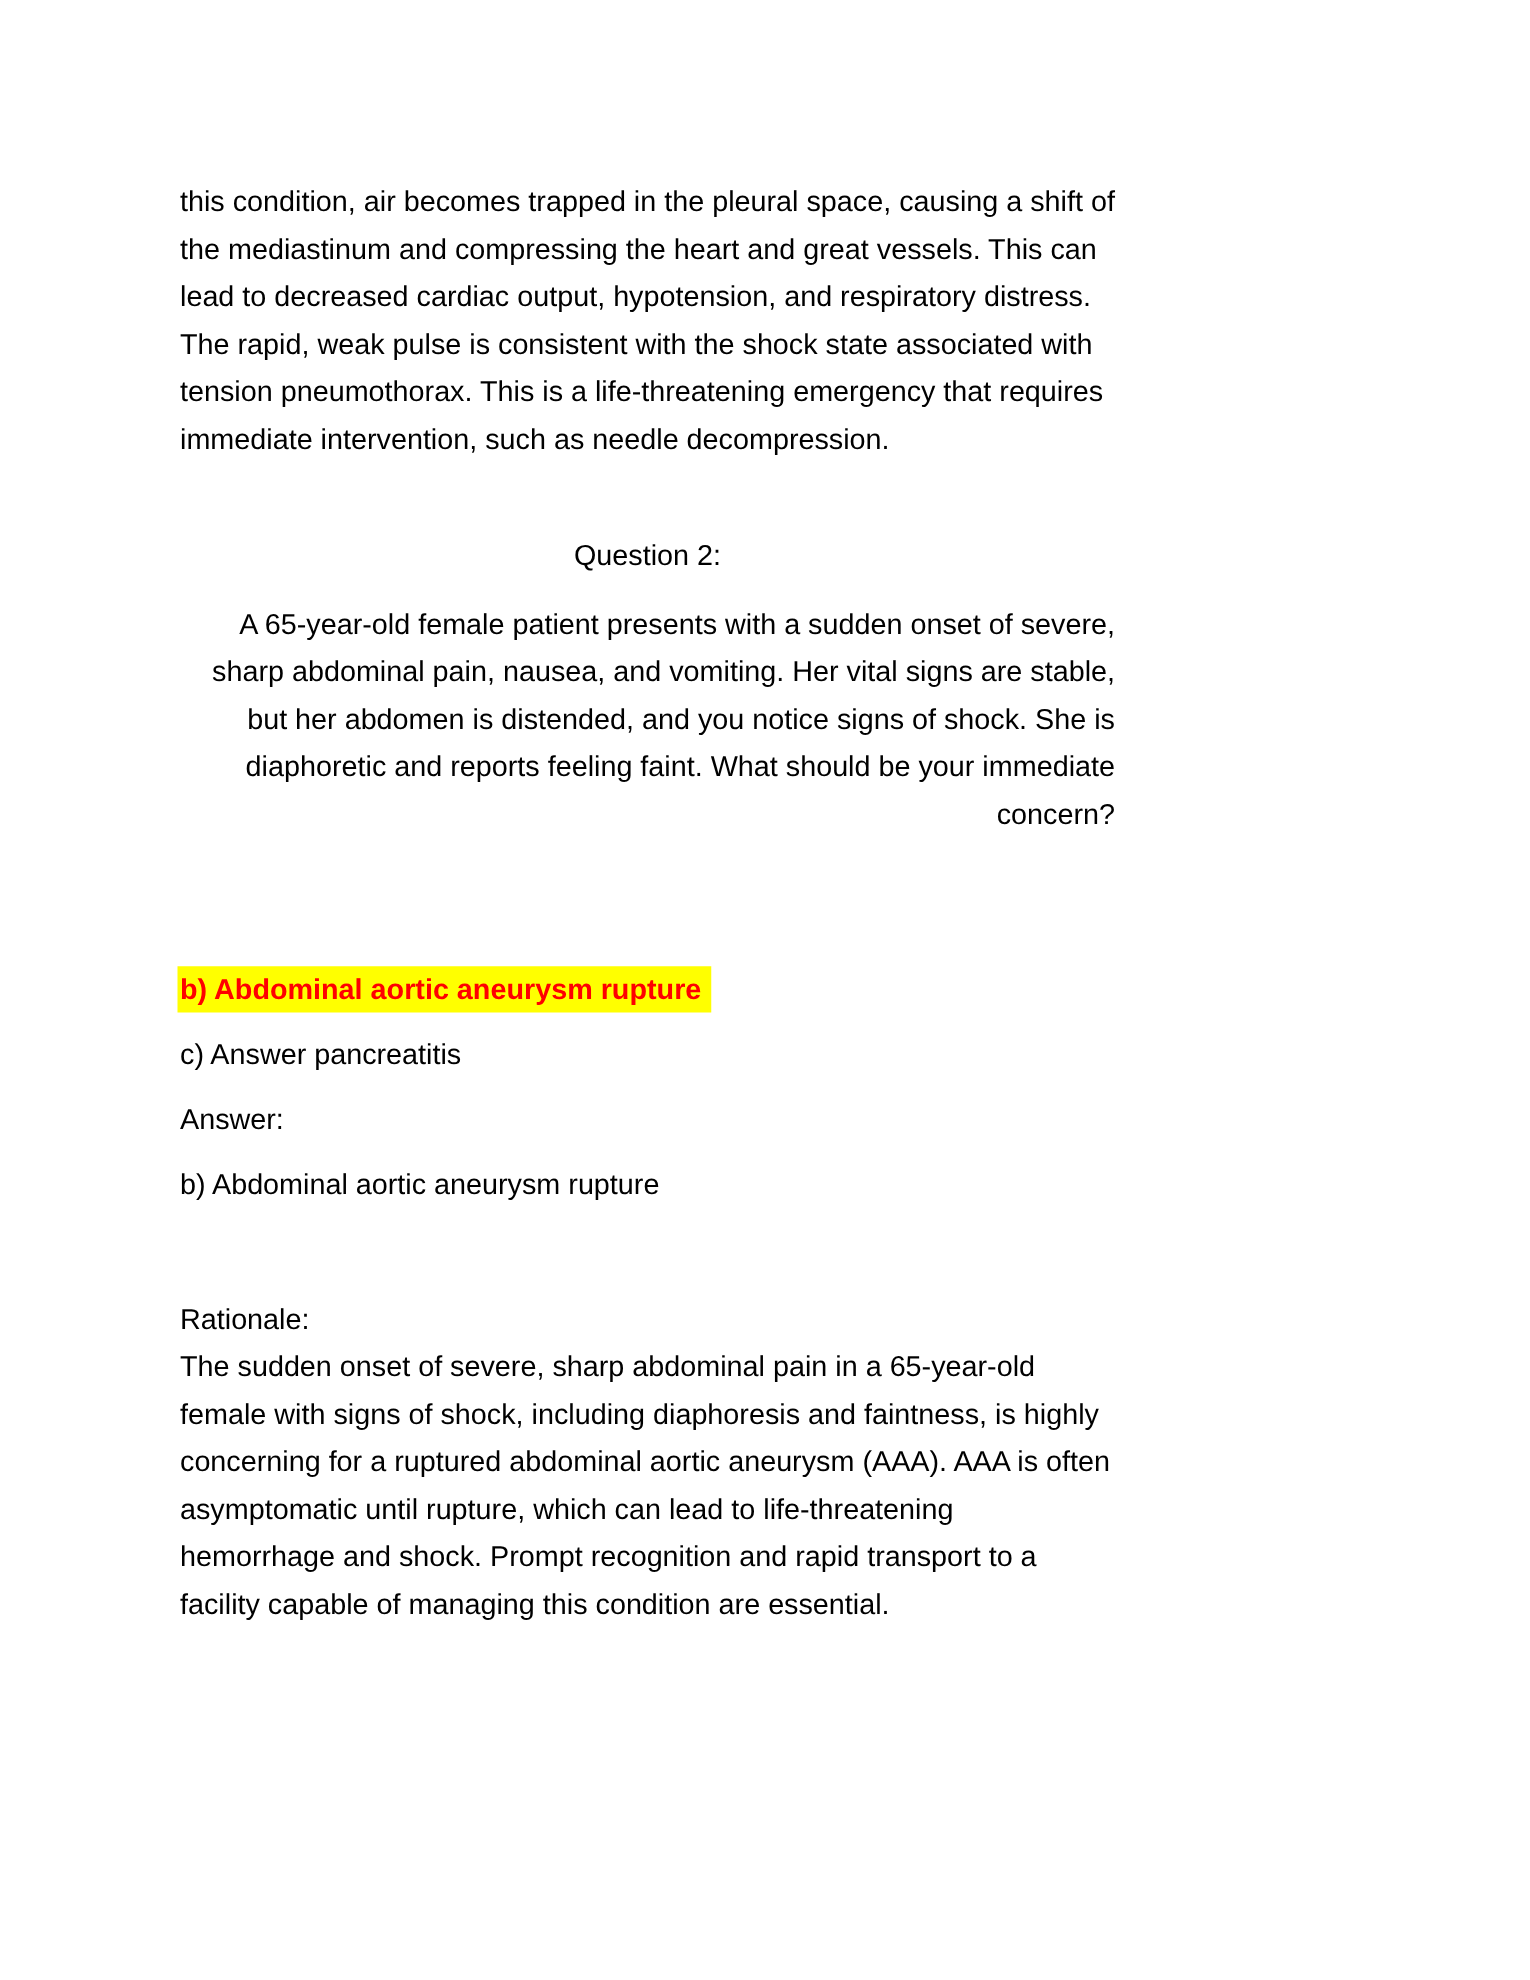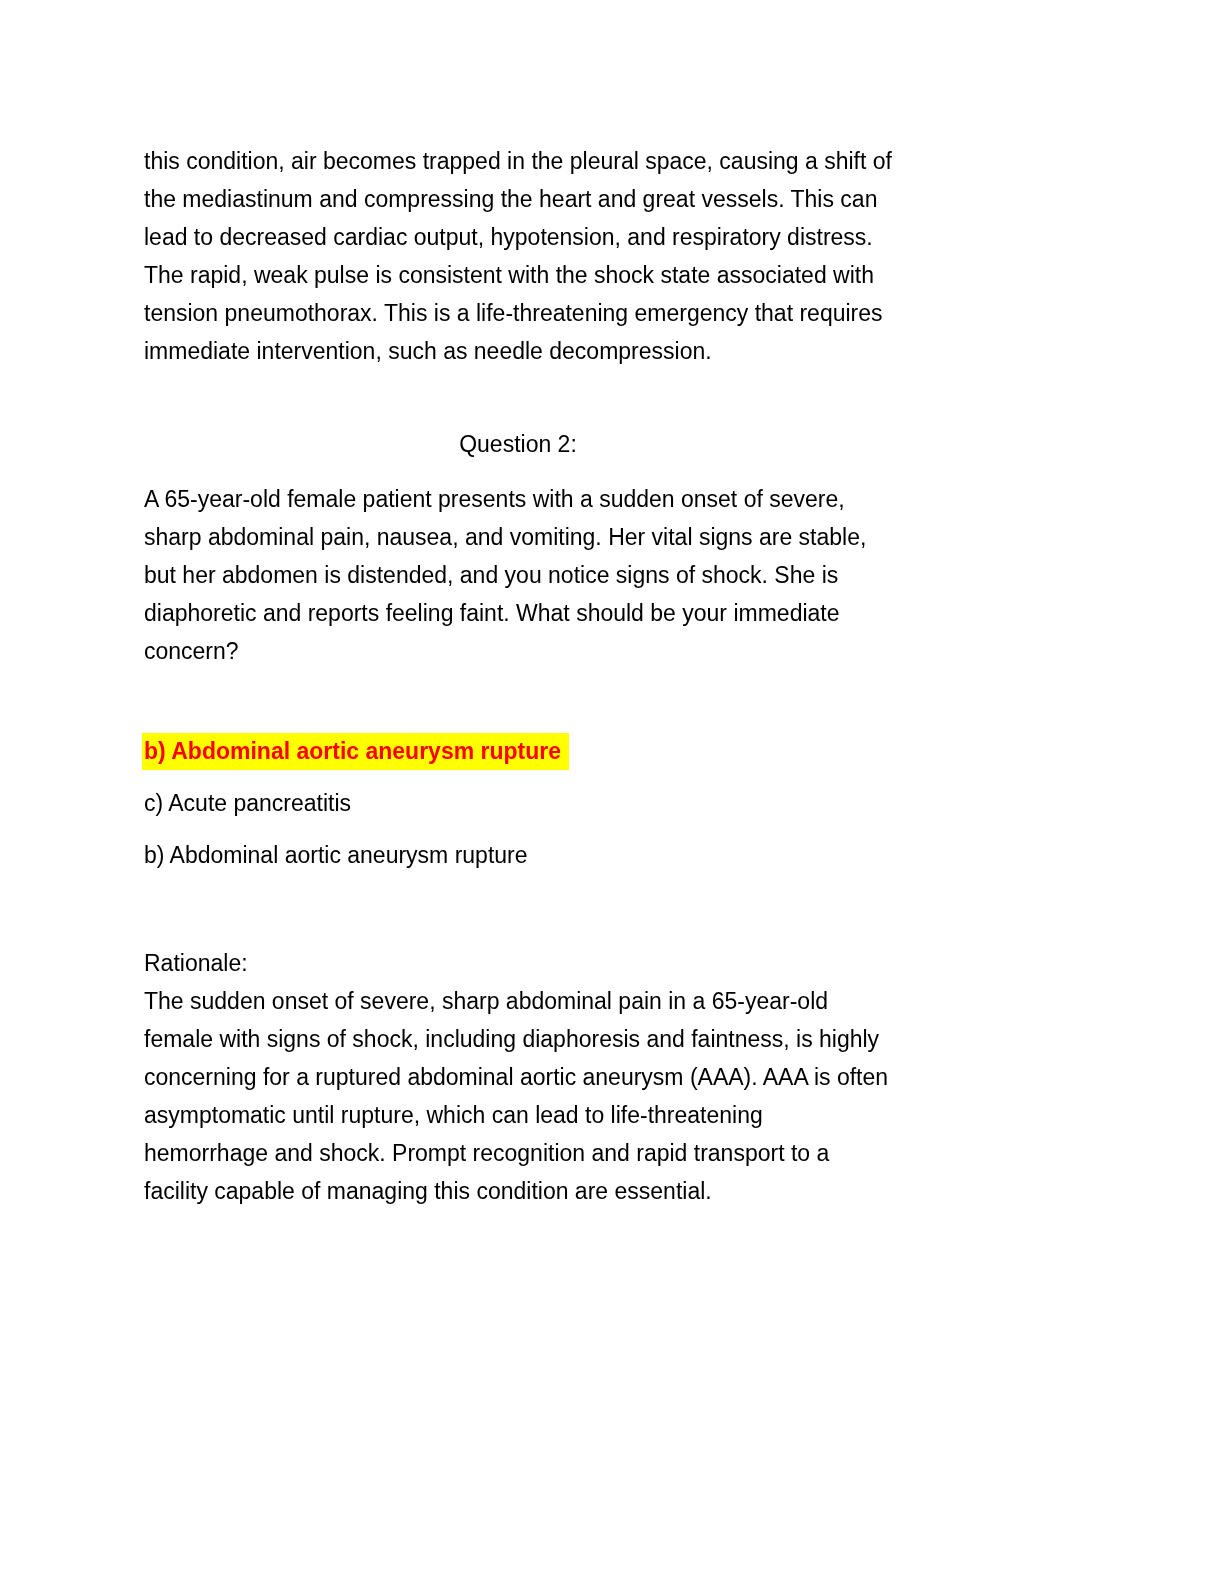--- a/index.html
+++ b/index.html
@@ -15,21 +15,21 @@
     background: #ffffff;
     padding: 142px 116px 0 144px;
     color: #000000;
     font-size: 23px;
     line-height: 38px;
     overflow: hidden;
   }
   p { margin: 0; }
   .intro-paragraph   { margin-bottom: 55px; }
   .question-label    { margin-bottom: 17px; text-align: center; }
-  .question-text     { margin-bottom: 62px; }
+  .question-text     { margin-bottom: 102px; text-align: right; }
   .option            { margin-bottom: 14px; }
   .option-last       { margin-bottom: 68px; }
   .answer-label      { margin-bottom: 14px; }
   .answer-text       { margin-bottom: 70px; }
   .rationale-label   { }
   .rationale-text    { margin-bottom: 0; }
   .highlight {
     background: #ffff00;
     color: #ff0000;
     font-weight: bold;
@@ -44,23 +44,24 @@
 
   <p class="intro-paragraph">this condition, air becomes trapped in the pleural space, causing a shift of the mediastinum and compressing the heart and great vessels. This can lead to decreased cardiac output, hypotension, and respiratory distress. The rapid, weak pulse is consistent with the shock state associated with tension pneumothorax. This is a life-threatening emergency that requires immediate intervention, such as needle decompression.</p>
 
   <p class="question-label">Question 2:</p>
 
   <p class="question-text">A 65-year-old female patient presents with a sudden onset of severe, sharp abdominal pain, nausea, and vomiting. Her vital signs are stable, but her abdomen is distended, and you notice signs of shock. She is diaphoretic and reports feeling faint. What should be your immediate concern?</p>
 
 
   <p class="option"><span class="highlight">b) Abdominal aortic aneurysm rupture</span></p>
 
-  <p class="option">c) Acute pancreatitis</p>
+  <p class="option">c) Answer pancreatitis</p>
 
 
+  <p class="answer-label">Answer:</p>
 
   <p class="answer-text">b) Abdominal aortic aneurysm rupture</p>
 
   <p class="rationale-label">Rationale:</p>
 
   <p class="rationale-text">The sudden onset of severe, sharp abdominal pain in a 65-year-old female with signs of shock, including diaphoresis and faintness, is highly concerning for a ruptured abdominal aortic aneurysm (AAA). AAA is often asymptomatic until rupture, which can lead to life-threatening hemorrhage and shock. Prompt recognition and rapid transport to a facility capable of managing this condition are essential.</p>
 
 </div>
 
 </body></html>

